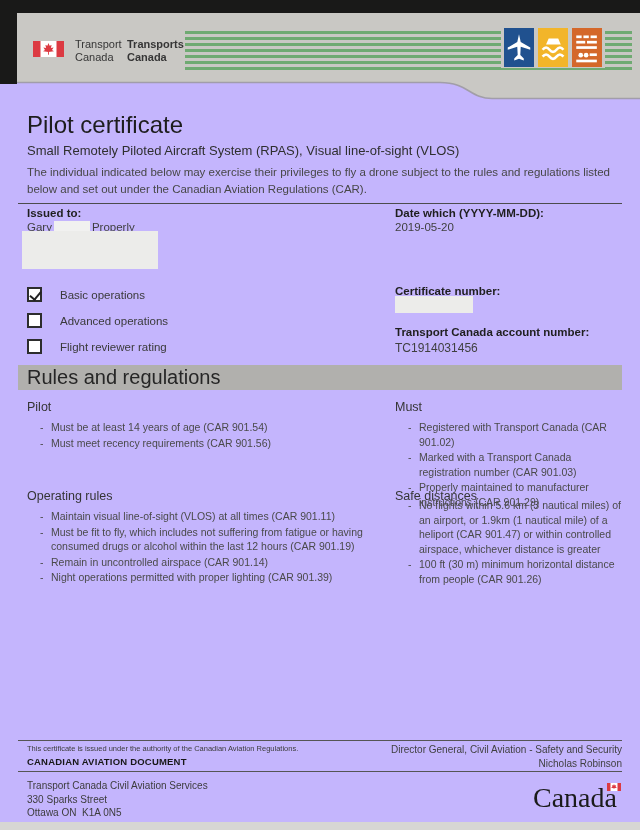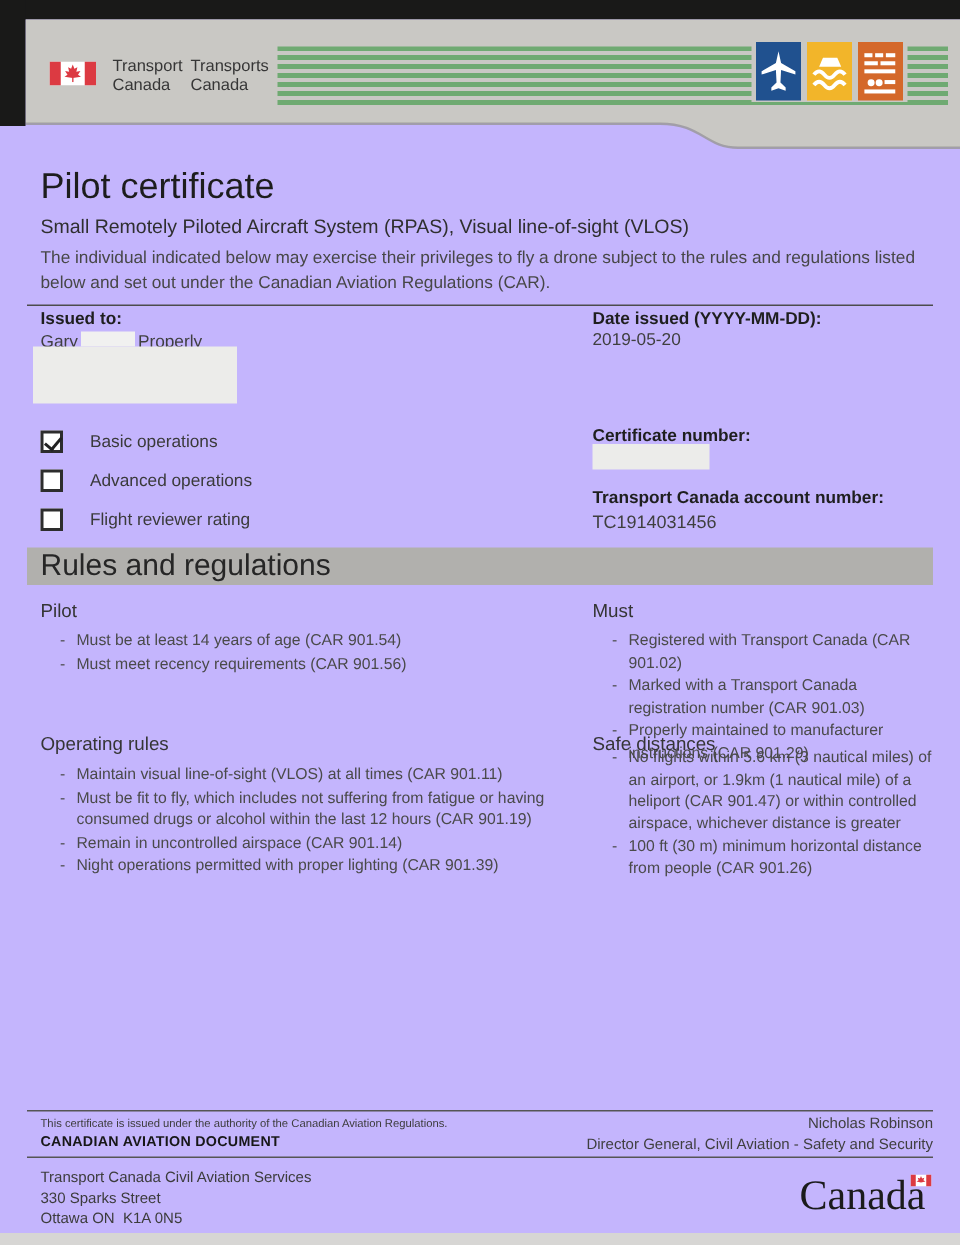--- a/index.html
+++ b/index.html
@@ -6,21 +6,21 @@
   html,body { background:#fff; }
   body { font-family:"Liberation Sans", sans-serif; color:#3d3d3d; }
   .page { position:relative; width:640px; height:830px; background:#c4b5fd; overflow:hidden; }
 
   
   .hdr-dark-top  { position:absolute; left:0; top:0; width:640px; height:13px; background:#191918; }
   .hdr-dark-left { position:absolute; left:0; top:0; width:17px;  height:84px; background:#191918; }
   .hdr-band-svg  { position:absolute; left:0; top:0; }
   .flag { position:absolute; left:33px; top:41px; }
   .dept { position:absolute; top:38px; font-size:11px; line-height:13px; color:#363636; }
-  .dept.en { left:75px; } .dept.fr { left:127px; }
+  .dept.en { left:75px; } .dept.fr { left:127px;font-weight:bold; }
   .stripes { position:absolute; left:185px; top:31px; width:447px; height:39px;
              background:repeating-linear-gradient(to bottom,#6faa72 0 3px, rgba(0,0,0,0) 3px 6px); }
   .mode-icons { position:absolute; left:501px; top:27px; height:41px; display:flex; gap:4px;
                 align-items:center; background:#c9c8c4; padding:0 3px; }
   .mode { width:30px; height:39px; display:flex; align-items:center; justify-content:center; }
   .mode.air     { background:#20518f; }
   .mode.marine  { background:#f2b52a; }
   .mode.surface { background:#d4682a; }
 
   
@@ -130,21 +130,21 @@
   <div class="subtitle">Small Remotely Piloted Aircraft System (RPAS), Visual line-of-sight (VLOS)</div>
   <div class="intro">The individual indicated below may exercise their privileges to fly a drone subject to the rules and regulations listed below and set out under the Canadian Aviation Regulations (CAR).</div>
   <div class="hline l1"></div>
 
   <div class="lbl" style="left:27px; top:207px;">Issued to:</div>
   <div class="name-row">
     <span>Gary</span><span class="mid-redact"></span><span>Properly</span>
   </div>
   <div class="redact addr"></div>
 
-  <div class="lbl" style="left:395px; top:207px;">Date issued (YYYY-MM-DD):</div>
+  <div class="lbl" style="left:395px; top:207px;">Date which (YYYY-MM-DD):</div>
   <div class="val" style="left:395px; top:221px;">2019-05-20</div>
 
   <div class="cb-row checked" style="top:287px;">
     <span class="cb-box"></span>
     <span class="cb-lab">Basic operations</span>
   </div>
   <div class="cb-row" style="top:313px;">
     <span class="cb-box"></span>
     <span class="cb-lab">Advanced operations</span>
   </div>
@@ -184,22 +184,22 @@
   <div class="sec-h" style="left:395px; top:489px;">Safe distances</div>
   <ul class="bullets" style="left:406px; top:498px; width:216px;">
     <li>No flights within 5.6 km (3 nautical miles) of an airport, or 1.9km (1 nautical mile) of a heliport (CAR 901.47) or within controlled airspace, whichever distance is greater</li>
     <li>100 ft (30 m) minimum horizontal distance from people (CAR 901.26)</li>
   </ul>
 
   <div class="hline f1"></div>
   <div class="authority">This certificate is issued under the authority of the Canadian Aviation Regulations.</div>
   <div class="cad-doc">CANADIAN AVIATION DOCUMENT</div>
   <div class="signer">
+    <div>Director General, Civil Aviation - Safety and Security</div>
     <div>Nicholas Robinson</div>
-    <div>Director General, Civil Aviation - Safety and Security</div>
   </div>
   <div class="hline f2"></div>
   <div class="address">
     <div>Transport Canada Civil Aviation Services</div>
     <div>330 Sparks Street</div>
     <div>Ottawa ON&nbsp; K1A 0N5</div>
   </div>
   <div class="wordmark">
     <span>Canada</span>
     <svg class="mini-flag" width="14" height="8" viewBox="0 0 14 8">

